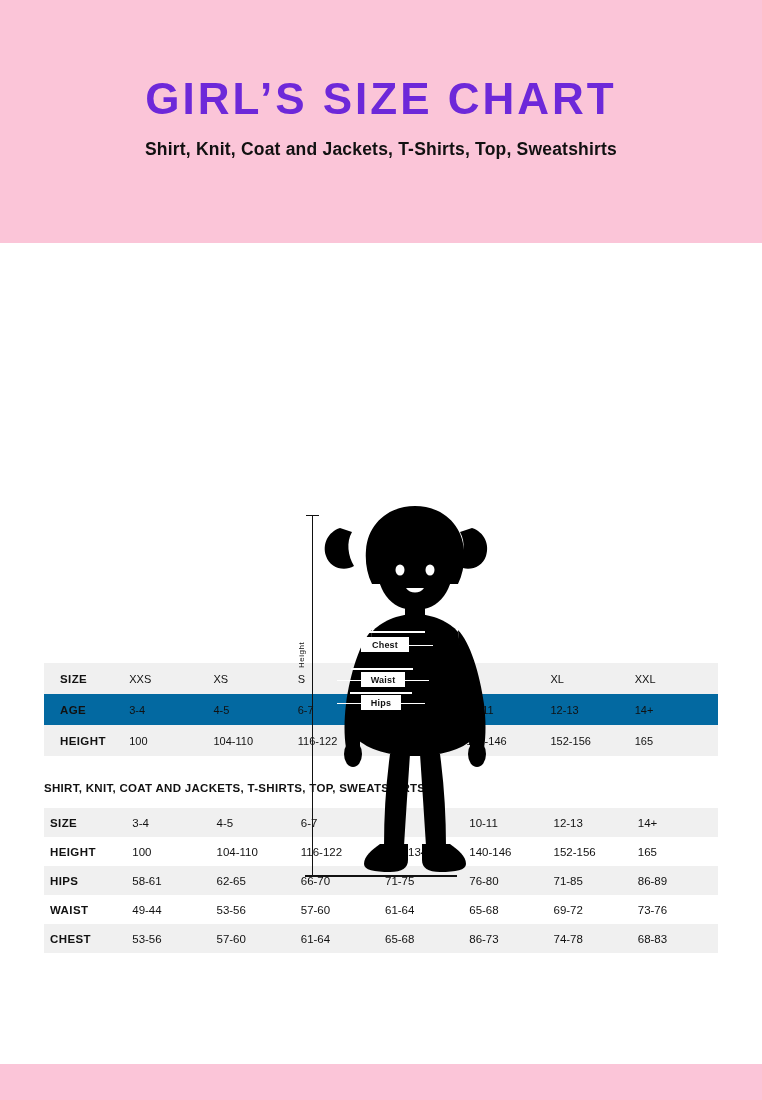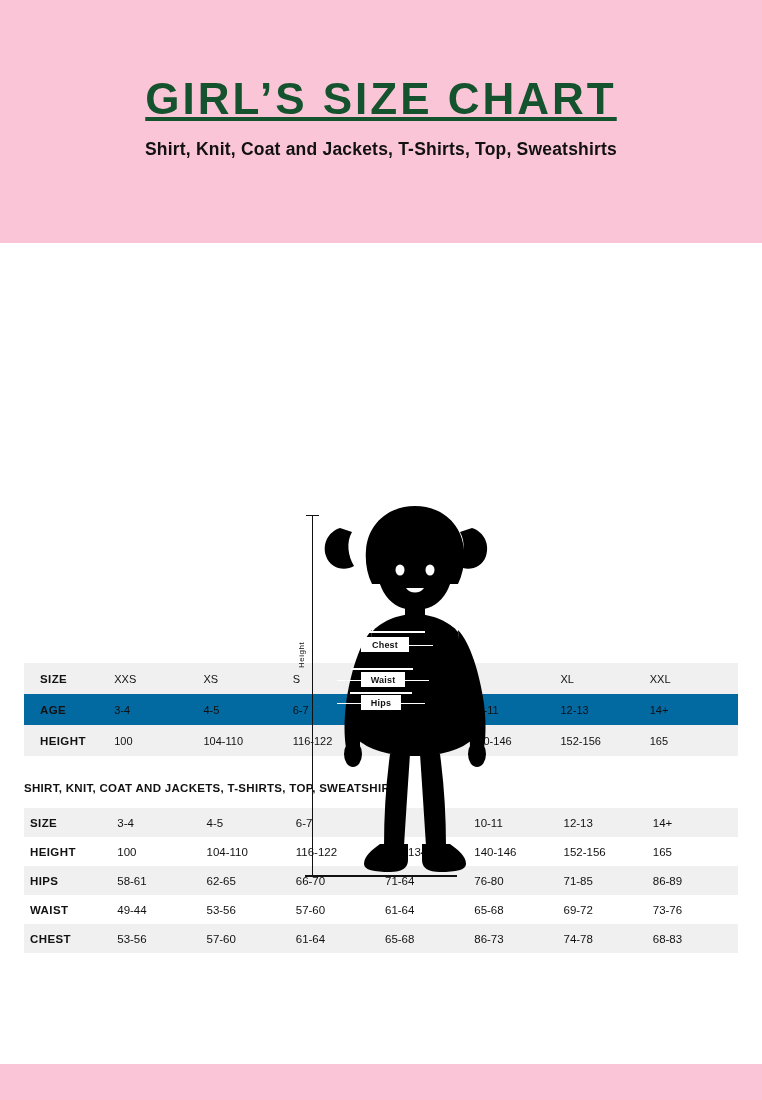--- a/index.html
+++ b/index.html
@@ -22,24 +22,23 @@
     width: 762px;
     height: 243px;
     box-sizing: border-box;
     padding-top: 74px;
     text-align: center;
   }
   .header-title {
     font-size: 44px;
     font-weight: bold;
     letter-spacing: 3px;
-    color: #14532d;
+    color: #6d28d9;
     line-height: 1.15;
     margin: 0;
-    text-decoration: underline;
   }
   .header-subtitle {
     font-size: 17.5px;
     font-weight: bold;
     color: #111111;
     margin-top: 14px;
     letter-spacing: 0.2px;
   }
 
   
@@ -122,21 +121,21 @@
     position: absolute;
     background: #ffffff;
     height: 1.6px;
   }
   .mline-chest { left: 343px; top: 388px; width: 82px; }
   .mline-waist { left: 351px; top: 425px; width: 62px; }
   .mline-hips  { left: 350px; top: 449px; width: 62px; }
 
   
   .table-block {
-    padding: 0 24px;
+    padding: 0 44px;
     box-sizing: border-box;
   }
   table {
     border-collapse: collapse;
     width: 100%;
     table-layout: fixed;
   }
   
   .t1 {
     font-size: 11px;
@@ -320,21 +319,21 @@
         <td class="val">128-134</td>
         <td class="val">140-146</td>
         <td class="val">152-156</td>
         <td class="val">165</td>
       </tr>
       <tr class="shaded">
         <td class="rowhead">HIPS</td>
         <td class="val">58-61</td>
         <td class="val">62-65</td>
         <td class="val">66-70</td>
-        <td class="val">71-64</td>
+        <td class="val">71-75</td>
         <td class="val">76-80</td>
         <td class="val">71-85</td>
         <td class="val">86-89</td>
       </tr>
       <tr class="plain">
         <td class="rowhead">WAIST</td>
         <td class="val">49-44</td>
         <td class="val">53-56</td>
         <td class="val">57-60</td>
         <td class="val">61-64</td>

